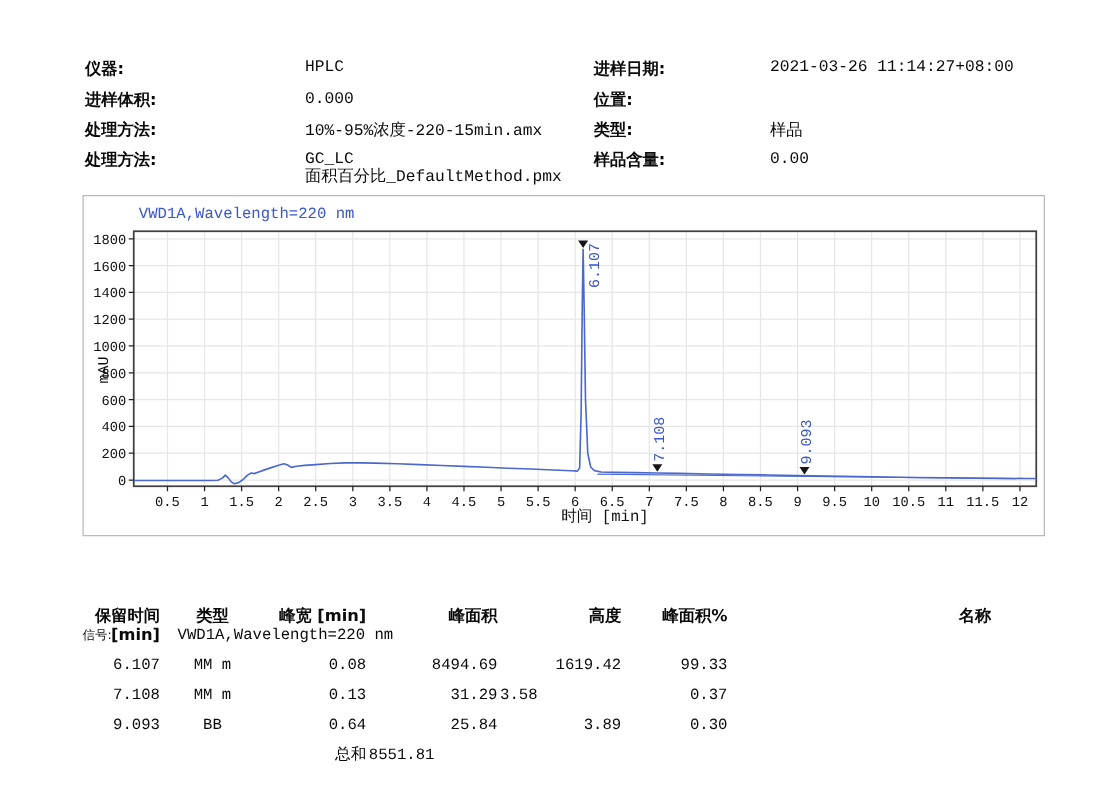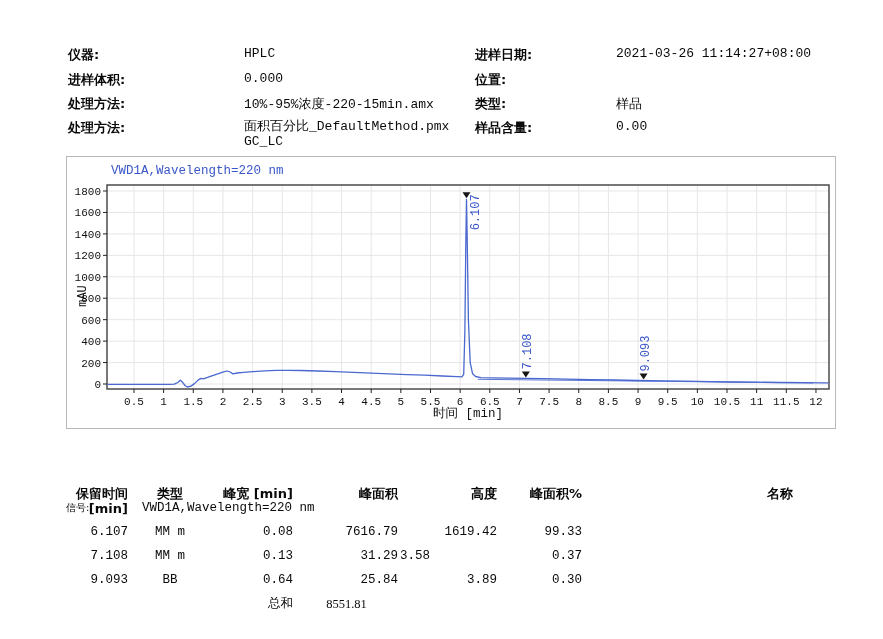--- a/index.html
+++ b/index.html
@@ -6,21 +6,21 @@
   #page{position:relative;width:883px;height:639px;background:#fff;overflow:hidden;
         font-family:"DejaVu Sans",sans-serif;color:#0a0a0a;}
   .abs{position:absolute;white-space:nowrap;margin-top:40px;}
   .lbl{font-size:13px;font-weight:bold;}
   .val{font-size:13px;font-family:"Liberation Mono","DejaVu Sans Mono",monospace;}
   .val2{line-height:15px;}
   #chart-box{position:absolute;left:66px;top:156px;width:770px;height:273px;
              border:1px solid #b9b9b9;background:#fff;box-sizing:border-box;}
   .chart-title{position:absolute;left:44px;top:7px;font-size:12.5px;
                font-family:"Liberation Mono","DejaVu Sans Mono",monospace;color:#3a57c8;}
-  .x-axis-label{position:absolute;left:40px;top:248px;width:722px;text-align:center;
+  .x-axis-label{position:absolute;left:56px;top:248px;width:722px;text-align:center;
                 font-size:12.5px;font-family:"Liberation Mono","DejaVu Sans Mono",monospace;color:#111;}
   .y-axis-label{position:absolute;left:16px;top:139px;transform:translate(-50%,-50%) rotate(-90deg);
                 font-size:12px;font-family:"Liberation Mono","DejaVu Sans Mono",monospace;color:#111;}
   svg text{font:11px "Liberation Mono","DejaVu Sans Mono",monospace;fill:#111;}
   svg text.peaklab{font-size:12px;fill:#3a57c8;}
   #peak-table{position:absolute;left:68px;top:484px;border-collapse:collapse;table-layout:fixed;}
   #peak-table th{font-size:13px;font-weight:bold;vertical-align:top;padding:2px 2px 0 0;line-height:15px;height:34px;}
   #peak-table td{font-size:12.5px;font-family:"Liberation Mono","DejaVu Sans Mono",monospace;
                  height:24px;line-height:24px;padding:0 2px 0 0;}
   .sig-lbl{font-size:10px;font-weight:normal;text-align:right;}
@@ -32,22 +32,22 @@
 <div id="page">
 
   <div class="abs lbl" style="left:68px;top:6px">仪器:</div>
   <div class="abs val" style="left:244px;top:6px">HPLC</div>
   <div class="abs lbl" style="left:68px;top:31px">进样体积:</div>
   <div class="abs val" style="left:244px;top:31px">0.000</div>
   <div class="abs lbl" style="left:68px;top:55px">处理方法:</div>
   <div class="abs val" style="left:244px;top:55px">10%-95%浓度-220-15min.amx</div>
   <div class="abs lbl" style="left:68px;top:79px">处理方法:</div>
   <div class="abs val val2" style="left:244px;top:79px">
+    <div>GC_LC</div>
     <div>面积百分比_DefaultMethod.pmx</div>
-    <div>GC_LC</div>
   </div>
   <div class="abs lbl" style="left:68px;top:119px">手动修改:</div>
   <div class="abs val" style="left:244px;top:119px">手动积分</div>
 
   <div class="abs lbl" style="left:475px;top:6px">进样日期:</div>
   <div class="abs val" style="left:616px;top:6px">2021-03-26 11:14:27+08:00</div>
   <div class="abs lbl" style="left:475px;top:31px">位置:</div>
   <div class="abs val" style="left:616px;top:31px"></div>
   <div class="abs lbl" style="left:475px;top:55px">类型:</div>
   <div class="abs val" style="left:616px;top:55px">样品</div>
@@ -199,21 +199,21 @@
         <th style="text-align:right">高度</th>
         <th style="text-align:right">峰面积%</th>
         <th style="text-align:right">名称</th>
       </tr>
     </thead>
     <tbody id="peak-tbody">
         <tr>
           <td style="text-align: right;">6.107</td>
           <td style="text-align: center;">MM m</td>
           <td style="text-align: right;">0.08</td>
-          <td style="text-align: right;">7616.79</td>
+          <td style="text-align: right;">8494.69</td>
           <td style="text-align: right;">1619.42</td>
           <td style="text-align: right;">99.33</td>
           <td style="text-align: right;"></td>
         </tr>
         <tr>
           <td style="text-align: right;">7.108</td>
           <td style="text-align: center;">MM m</td>
           <td style="text-align: right;">0.13</td>
           <td style="text-align: right;">31.29</td>
           <td style=" font-family: Liberation Mono, monospace;">3.58</td>
@@ -226,21 +226,21 @@
           <td style="text-align: right;">0.64</td>
           <td style="text-align: right;">25.84</td>
           <td style="text-align: right;">3.89</td>
           <td style="text-align: right;">0.30</td>
           <td style="text-align: right;"></td>
         </tr>
         <tr>
           <td style="text-align: right;"></td>
           <td style="text-align: center;"></td>
           <td style="text-align: right;">总和</td>
-          <td style="text-align: center; font-family: Liberation Serif, serif;">8551.81</td>
+          <td style="text-align: left;">8551.81</td>
           <td style="text-align: right;"></td>
           <td style="text-align: right;"></td>
           <td style="text-align: right;"></td>
         </tr>
       </tbody>
   </table>
 
 </div>
 
 </body></html>

